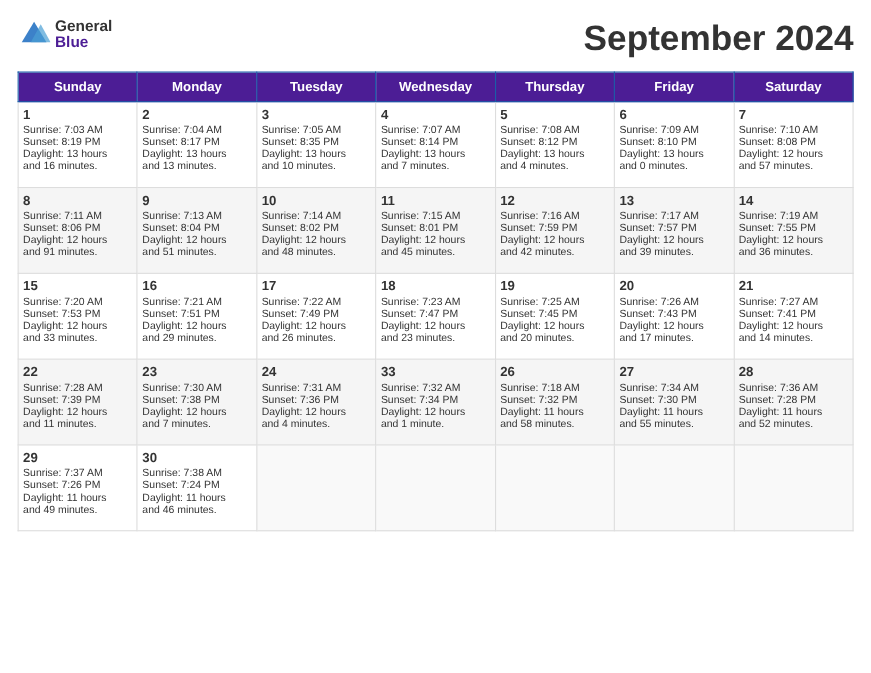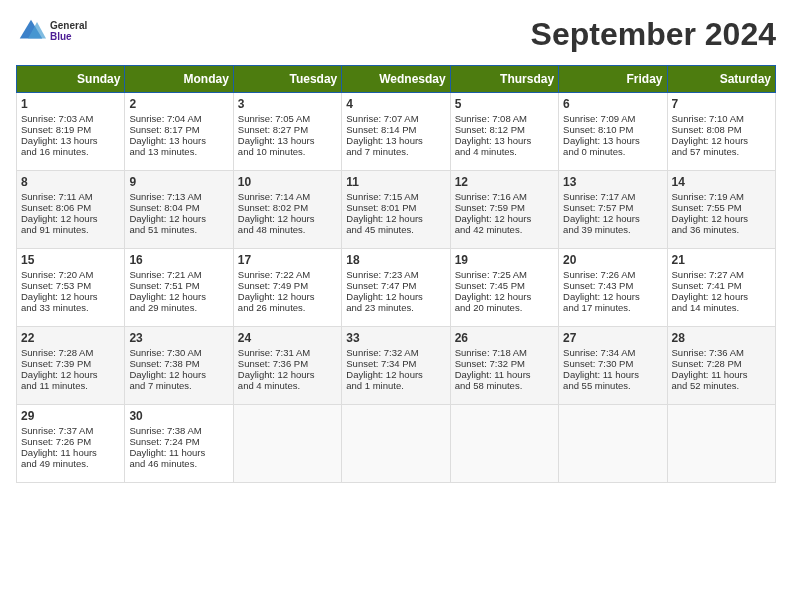--- a/index.html
+++ b/index.html
@@ -21,21 +21,21 @@
       margin-bottom: 12px;
     }
     .logo {
       display: flex;
       align-items: center;
       gap: 4px;
     }
     .logo-text {
       display: flex;
       flex-direction: column;
-      font-size: 10px;
+      font-size: 14px;
       font-weight: bold;
       line-height: 1.1;
     }
     .logo-text .general { color: #333; }
     .logo-text .blue { color: #4c1d95; }
     .logo-icon {
       width: 30px;
       height: 30px;
     }
     .title-block {
@@ -49,24 +49,24 @@
     .location {
       font-size: 14px;
       color: #555;
     }
     table {
       width: 100%;
       border-collapse: collapse;
       font-size: 10px;
     }
     thead tr th {
-      background-color: #4d7c0f;
+      background-color: #4c1d95;
       color: white;
       padding: 6px 4px;
-      text-align: right;
+      text-align: center;
       font-size: 12px;
       font-weight: bold;
       border: 1px solid #1a5da8;
     }
     tbody tr td {
       border: 1px solid #ddd;
       vertical-align: top;
       padding: 4px 4px;
       width: calc(100% / 7);
       height: 78px;
@@ -131,21 +131,21 @@
           <td>
             <span class="day-num">2</span>
             <div>Sunrise: 7:04 AM</div>
             <div>Sunset: 8:17 PM</div>
             <div>Daylight: 13 hours</div>
             <div>and 13 minutes.</div>
           </td>
           <td>
             <span class="day-num">3</span>
             <div>Sunrise: 7:05 AM</div>
-            <div>Sunset: 8:27 PM</div>
+            <div>Sunset: 8:35 PM</div>
             <div>Daylight: 13 hours</div>
             <div>and 10 minutes.</div>
           </td>
           <td>
             <span class="day-num">4</span>
             <div>Sunrise: 7:07 AM</div>
             <div>Sunset: 8:14 PM</div>
             <div>Daylight: 13 hours</div>
             <div>and 7 minutes.</div>
           </td>

